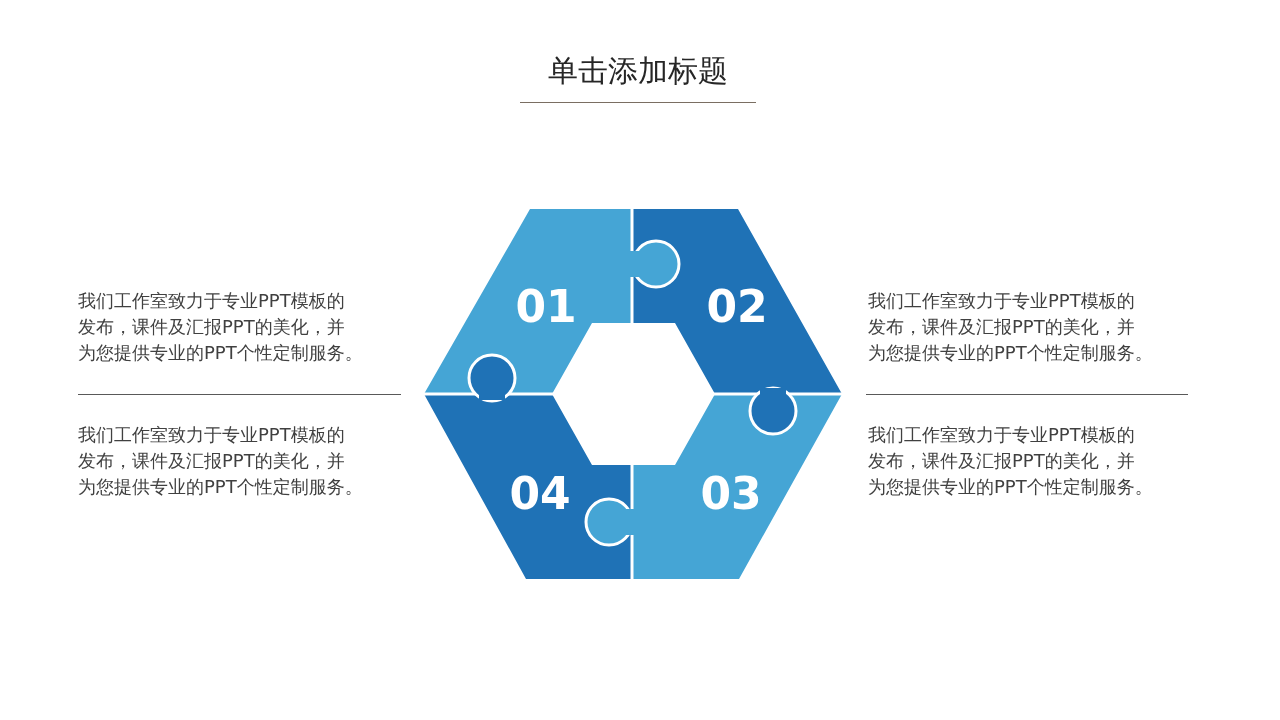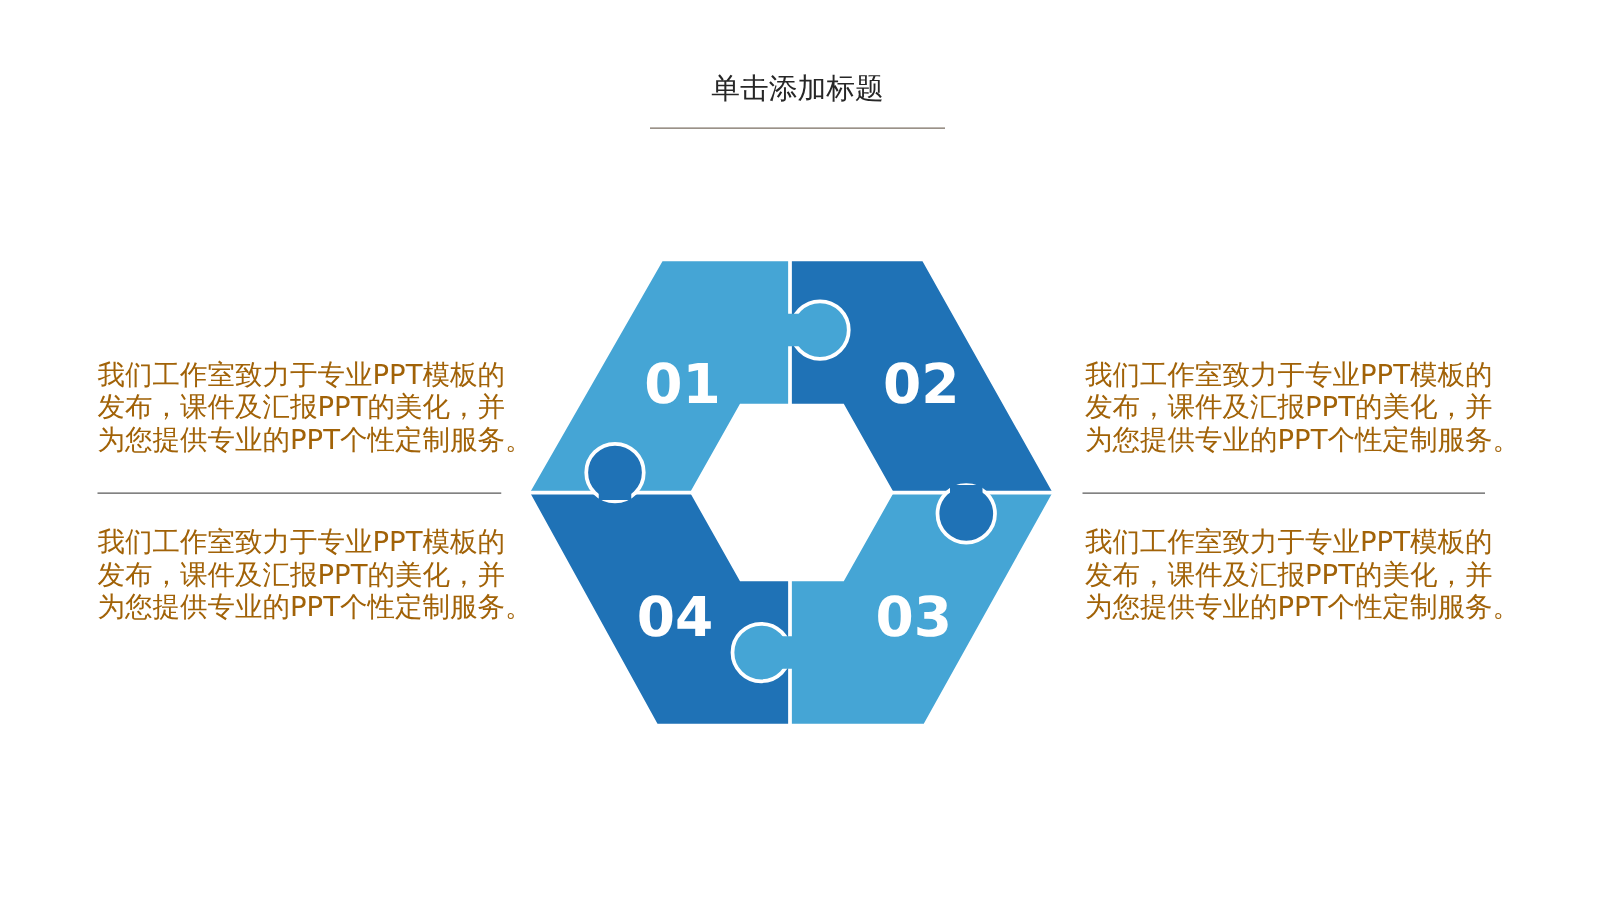--- a/index.html
+++ b/index.html
@@ -1,21 +1,21 @@
 <!DOCTYPE html>
 <html><head>
 <meta charset="utf-8">
 <style>
   html, body { margin:0; padding:0; background:#ffffff; }
   body { width:1280px; height:720px; position:relative; overflow:hidden;
          font-family:"DejaVu Sans","Liberation Sans",sans-serif; }
   .title { position:absolute; left:520px; top:50px; width:236px; text-align:center;
-           font-size:23px; color:#262626; letter-spacing:0px; line-height:42px; }
+           font-size:30px; color:#262626; letter-spacing:0px; line-height:42px; }
   .title-rule { position:absolute; left:520px; top:102px; width:236px; height:1px; background:#7a6e62; }
-  .text-block { position:absolute; width:340px; font-size:22px; line-height:26px; color:#a16207; }
+  .text-block { position:absolute; width:340px; font-size:18px; line-height:26px; color:#404040; }
   .text-block p { margin:0; white-space:nowrap; }
   .divider { position:absolute; height:1px; background:#595959; }
   svg.diagram { position:absolute; left:0; top:0; }
   .num { font-family:"DejaVu Sans","Liberation Sans",sans-serif; font-weight:bold; font-size:44px; fill:#ffffff; }
 </style>
 </head>
 <body>
 
 <div class="title">单击添加标题</div>
 <div class="title-rule"></div>

